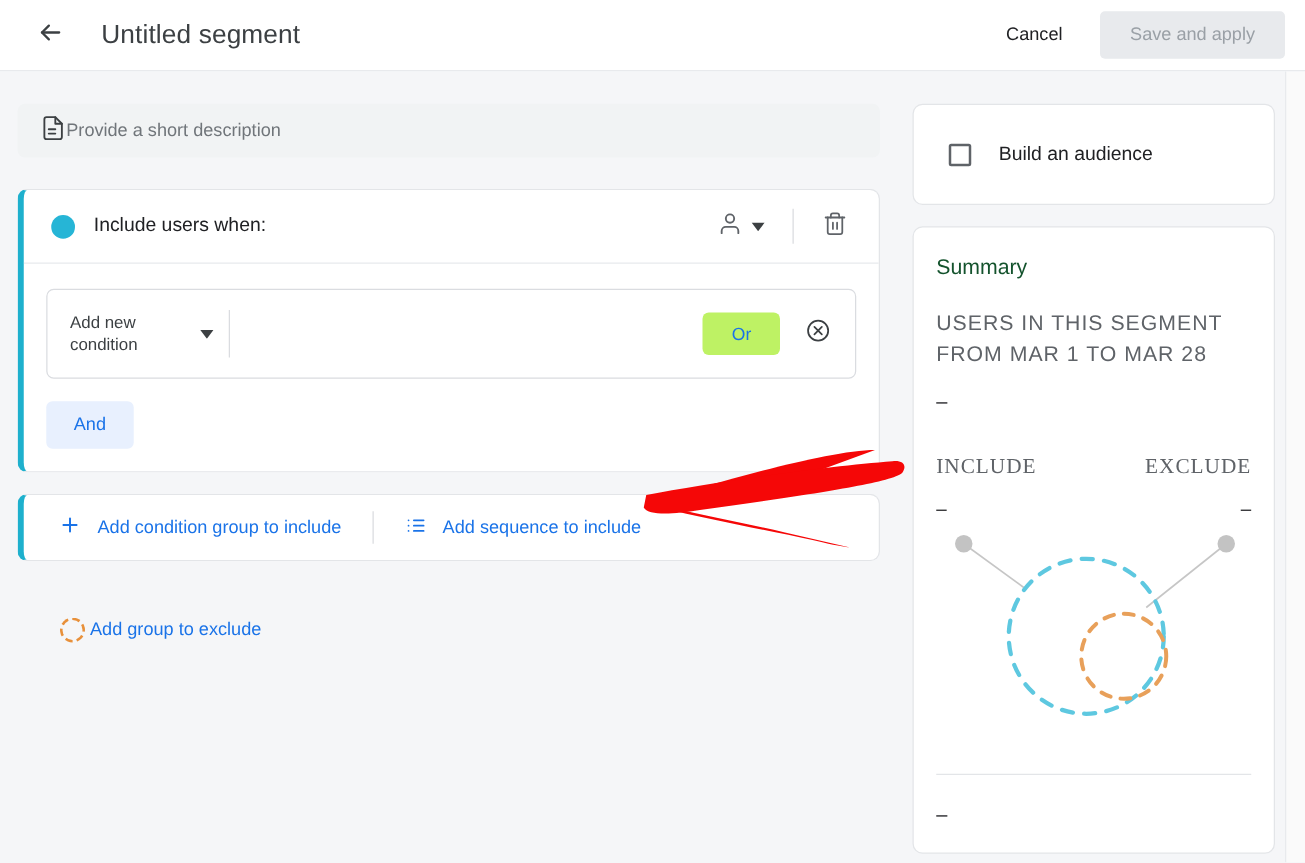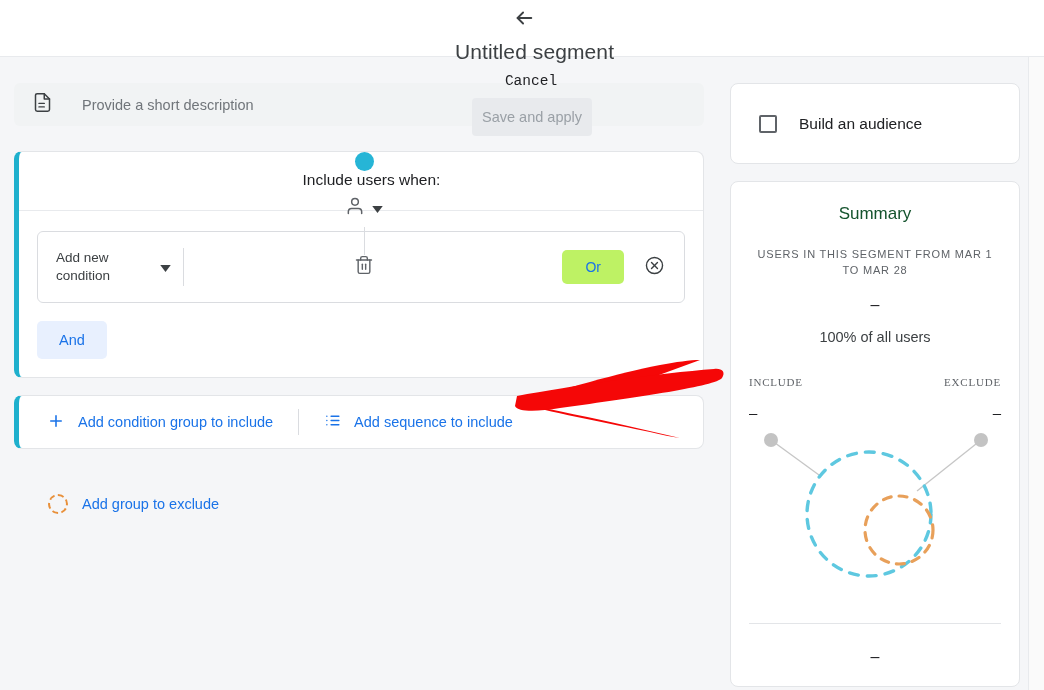--- a/index.html
+++ b/index.html
@@ -18,21 +18,20 @@
   .topbar {
     height: 57px;
     background: #ffffff;
     display: flex;
     align-items: center;
     padding: 0 16px 0 20px;
     box-sizing: border-box;
     border-bottom: 1px solid #e8eaed;
     position: relative;
     z-index: 5;
-    flex-direction: column;
   }
   .back-btn {
     width: 40px; height: 40px;
     display: flex; align-items: center; justify-content: center;
     border-radius: 50%;
     cursor: pointer;
     flex: 0 0 auto;
   }
   .page-title {
     font-size: 21px;
@@ -56,31 +55,31 @@
   .cancel-btn {
     color: #202124;
     font-size: 14.5px;
     font-weight: 500;
     cursor: pointer;
     padding: 9px 14px;
     margin-left: 14px;
     border-radius: 4px;
     background: none;
     border: none;
-    font-family: Liberation Mono, monospace;
+    font-family: Liberation Sans, sans-serif;
     white-space: nowrap;
   }
   .save-btn {
     background: #e8eaed;
     color: #9aa0a6;
     font-size: 14.5px;
     font-weight: 500;
     border: none;
     border-radius: 4px;
-    padding: 11px 10px;
+    padding: 11px 24px;
     margin-left: 16px;
     cursor: default;
     font-family: inherit;
     white-space: nowrap;
   }
 
   
   .content {
     display: flex;
     align-items: flex-start;
@@ -103,21 +102,20 @@
     display: flex;
     align-items: center;
     background: #f1f3f4;
     border-radius: 6px;
     height: 43px;
     padding: 0 18px;
     box-sizing: border-box;
     cursor: text;
   }
   .desc-text {
-    margin-left: 29px;
     color: #70757a;
     font-size: 14.5px;
   }
 
   
   .card {
     background: #ffffff;
     border: 1px solid #e3e5e8;
     border-left: 5px solid #1eb0cd;
     border-radius: 8px;
@@ -126,21 +124,20 @@
   }
   .include-card { margin-top: 25px; }
 
   .card-head {
     display: flex;
     align-items: center;
     height: 59px;
     padding: 0 16px 0 22px;
     box-sizing: border-box;
     border-bottom: 1px solid #e8eaed;
-    flex-direction: column;
   }
   .dot {
     width: 19px; height: 19px;
     background: #26b5d6;
     border-radius: 50%;
     flex: 0 0 auto;
   }
   .card-head-label {
     font-size: 15.5px;
     color: #202124;
@@ -253,21 +250,21 @@
   .addbar-div {
     width: 1px; height: 26px;
     background: #dadce0;
     margin: 0 15px;
     flex: 0 0 auto;
   }
 
   .exclude-link {
     display: inline-flex;
     align-items: center;
-    gap: 14px;
+    gap: 4px;
     color: #1a73e8;
     font-size: 14.5px;
     font-weight: 500;
     cursor: pointer;
     margin-top: 39px;
     margin-left: 26px;
     padding: 6px 8px;
     border-radius: 4px;
   }
   .dashed-circle {
@@ -277,21 +274,20 @@
     box-sizing: border-box;
     flex: 0 0 auto;
   }
 
   
   .panel {
     background: #ffffff;
     border: 1px solid #e3e5e8;
     border-radius: 8px;
     box-sizing: border-box;
-    text-align: center;
   }
   .audience-panel {
     height: 81px;
     display: flex;
     align-items: center;
     padding: 0 28px;
     cursor: pointer;
   }
   .checkbox {
     width: 18px; height: 18px;
@@ -310,21 +306,21 @@
     margin-top: 17px;
     padding: 22px 18px 20px 18px;
   }
   .summary-title {
     font-size: 17px;
     color: #14532d;
     font-weight: 400;
     margin: 0 0 23px 0;
   }
   .metric-label {
-    font-size: 11px;
+    font-size: 17px;
     letter-spacing: 0.8px;
     color: #5f6368;
     font-weight: 500;
     line-height: 1.45;
     text-transform: uppercase;
   }
   .metric-value {
     font-size: 16px;
     color: #202124;
     margin-top: 17px;
@@ -517,21 +513,20 @@
     <div class="panel audience-panel">
       <span class="checkbox"></span>
       <span class="audience-label">Build an audience</span>
     </div>
 
     <div class="panel summary-panel">
       <div class="summary-title">Summary</div>
 
       <div class="metric-label">Users in this segment from Mar 1 to Mar 28</div>
       <div class="metric-value">–</div>
-      <div class="metric-sub">100% of all users</div>
 
       <div class="venn-labels">
         <span class="metric-label">Include</span>
         <span class="metric-label">Exclude</span>
       </div>
       <div class="venn-values">
         <span>–</span>
         <span>–</span>
       </div>
 

